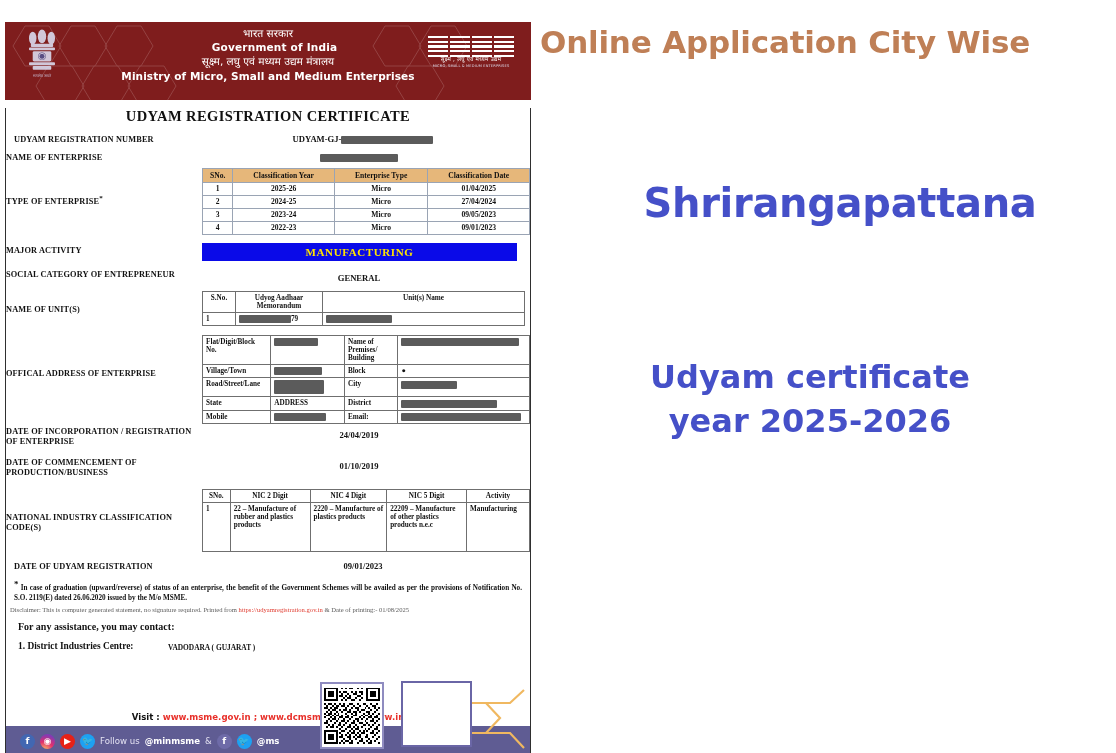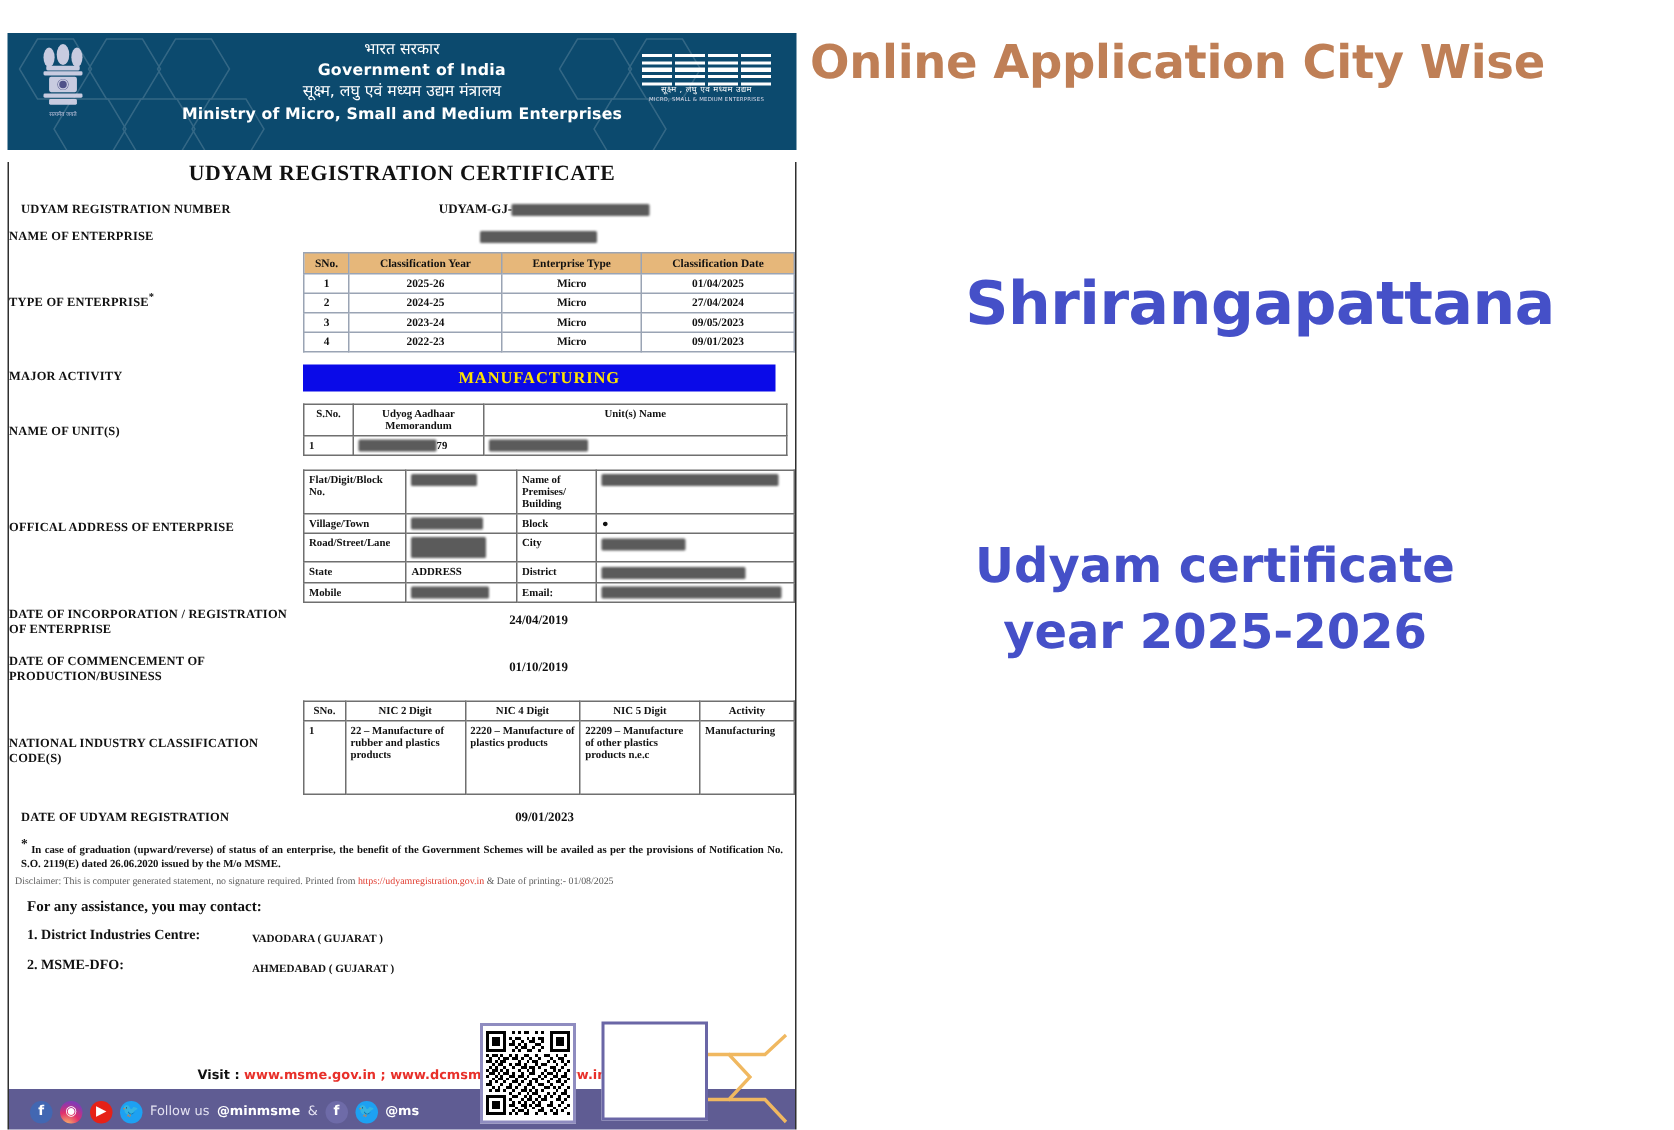--- a/index.html
+++ b/index.html
@@ -14,21 +14,21 @@
   
   #certificate{
     position:absolute;left:5px;top:22px;width:526px;height:728px;
     background:#fff;
   }
 
   
   .banner{
     position:relative;
     height:78px;
-    background:#0c4a6e;
+    background:#7f1d1d;
     overflow:hidden;
   }
   .hexwrap{position:absolute;inset:0;opacity:.16;}
   .banner-center{
     position:absolute;left:0;right:0;top:4px;
     text-align:center;
     color:#ffffff;
     font-family:"DejaVu Sans", sans-serif;
     line-height:1.35;
   }
@@ -379,20 +379,24 @@
       </div>
     </div>
 
     <div class="row" style="margin-top:8px;">
       <div class="rlabel" style="padding-top:3px;">MAJOR ACTIVITY</div>
       <div style="flex:1;">
         <div class="major-bar">MANUFACTURING</div>
       </div>
     </div>
 
+    <div class="row" style="margin-top:8px;">
+      <div class="rlabel">SOCIAL CATEGORY OF ENTREPRENEUR</div>
+      <div class="rvalue" style="padding-top:4px;">GENERAL</div>
+    </div>
 
     <div class="row" style="margin-top:8px;">
       <div class="rlabel" style="padding-top:14px;">NAME OF UNIT(S)</div>
       <div style="flex:1;">
         <table class="gtab">
           <tbody>
               <tr>
             <th style="width:26px">S.No.</th>
             <th style="width:80px">Udyog Aadhaar Memorandum</th>
             <th style="width:195px">Unit(s) Name</th>
@@ -495,24 +499,20 @@
       <span>Disclaimer: This is computer generated statement, no signature required. Printed from </span><a href="#">https://udyamregistration.gov.in</a><span> &amp; Date of printing:- 01/08/2025</span>
     </div>
 
     <div class="assist">For any assistance, you may contact:</div>
 
     <div class="contact-row">
       <div class="contact-label">1. District Industries Centre:</div>
       <div class="contact-value">VADODARA ( GUJARAT )</div>
     </div>
 
-    <div class="contact-row">
-      <div class="contact-label">2. MSME-DFO:</div>
-      <div class="contact-value">AHMEDABAD ( GUJARAT )</div>
-    </div>
 
     <div class="visit">
       <span>Visit : </span><span class="url">www.msme.gov.in ; www.dcmsme.gov.in ; www.</span><span class="url">in</span>
     </div>
 
     <div class="purple-footer">
       <span class="sico fb">f</span>
       <span class="sico ig">◉</span>
       <span class="sico yt">▶</span>
       <span class="sico tw">🐦</span>

